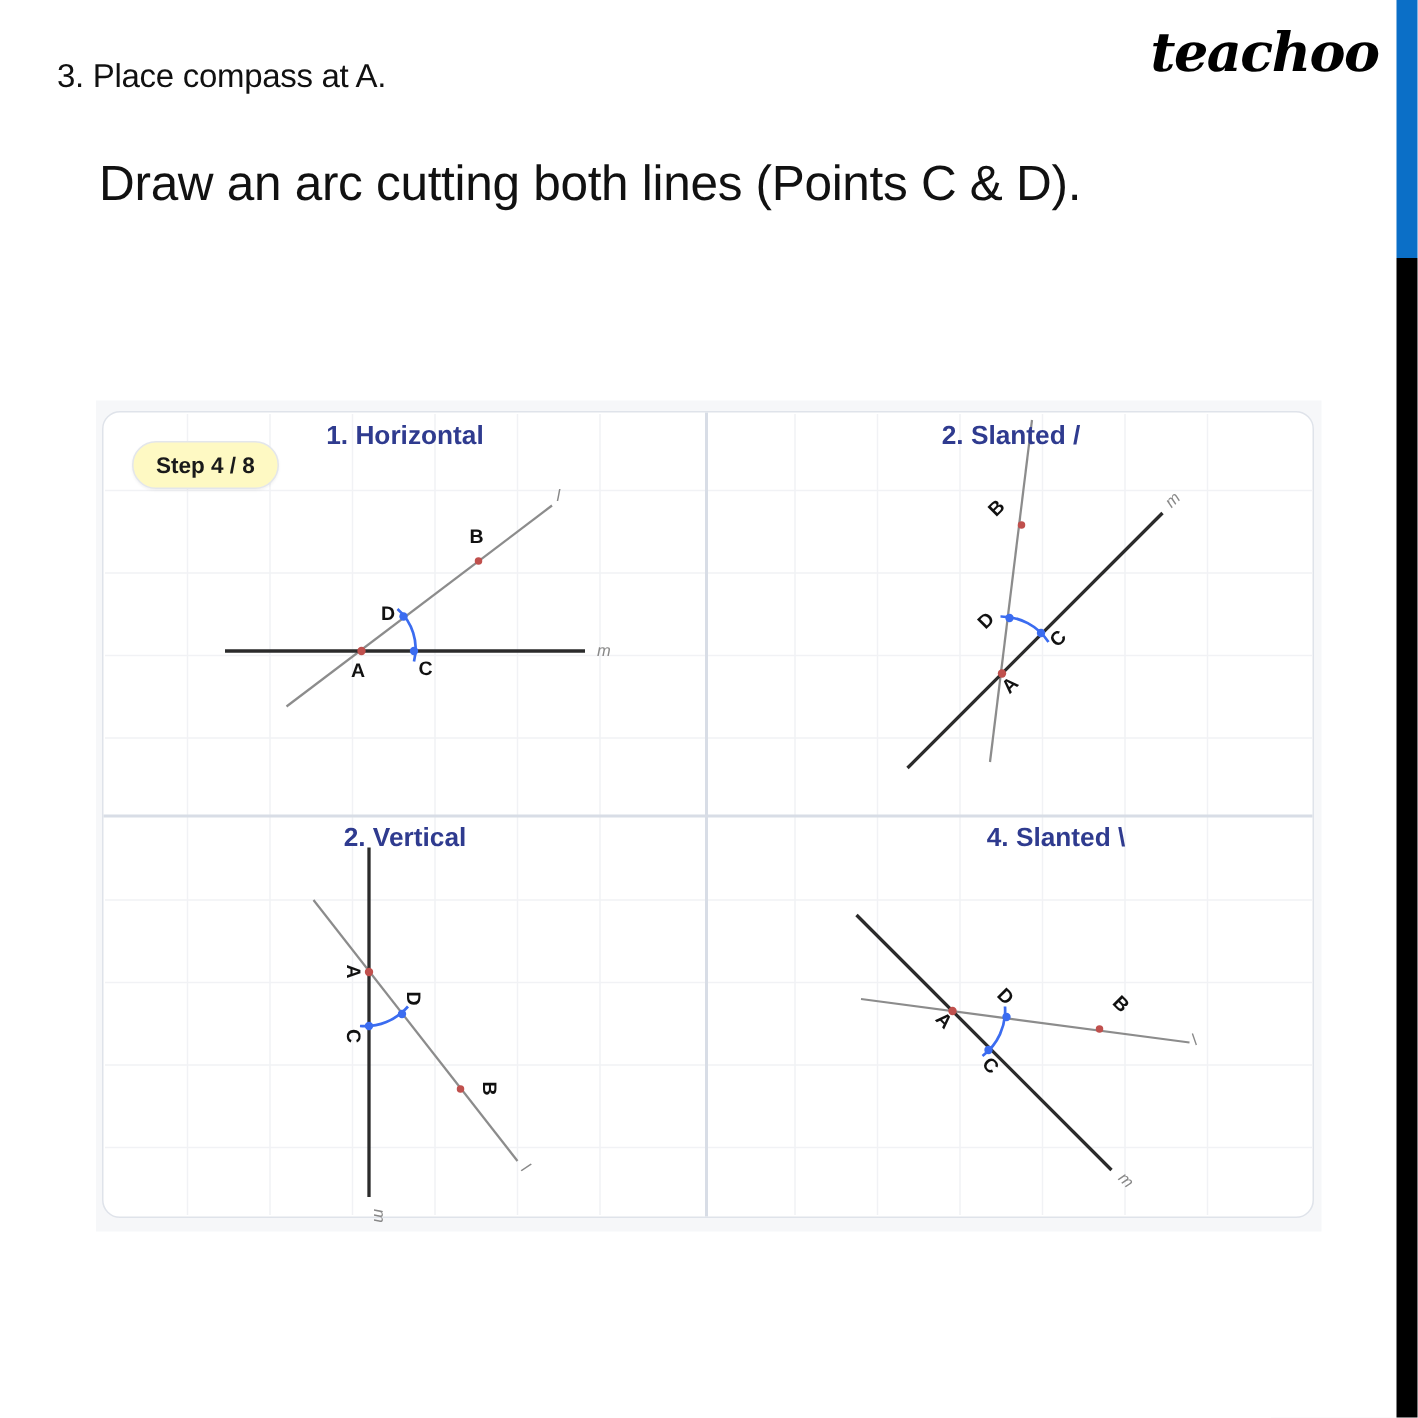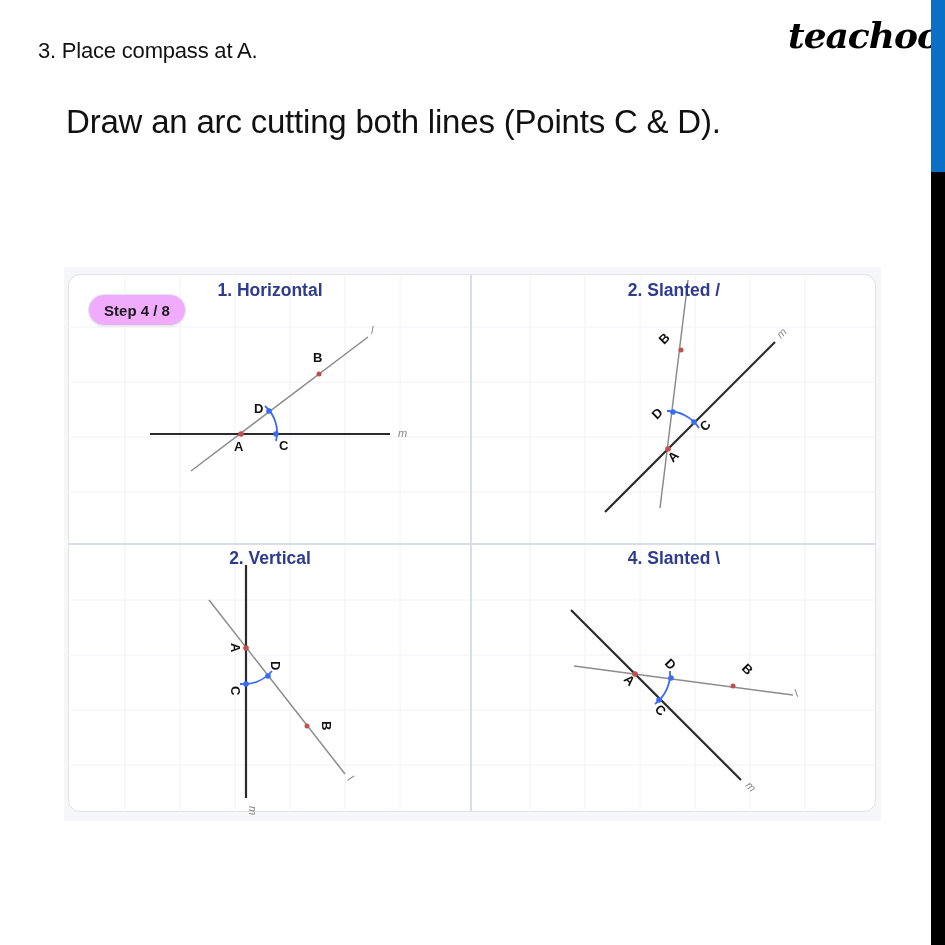--- a/index.html
+++ b/index.html
@@ -15,21 +15,21 @@
   }
   .subheading {
     position: absolute; left: 66px; top: 103px;
     font-family: "Liberation Sans", sans-serif;
     font-size: 33px; color: #111111; letter-spacing: -0.2px;
   }
   .logo {
     position: absolute; left: 767px; top: 14px;
     font-family: "DejaVu Serif", serif;
     font-weight: bold; font-style: italic;
-    font-size: 36px; color: #000000; letter-spacing: -1px; margin-left: 21px;
+    font-size: 36px; color: #000000; letter-spacing: -1px;
   }
   .side-bar-blue {
     position: absolute; left: 931px; top: 0; width: 14px; height: 172px;
     background: #0b6fc7;
   }
   .side-bar-black {
     position: absolute; left: 931px; top: 172px; width: 14px; height: 773px;
     background: #000000;
   }
   .figure-bg {
@@ -38,21 +38,21 @@
   }
   .card {
     position: absolute; left: 68px; top: 274px; width: 808px; height: 538px;
     background: #ffffff; border: 1.5px solid #dfe3ea; border-radius: 12px;
     box-sizing: border-box; overflow: hidden;
   }
   svg.diagram { position: absolute; left: 0; top: 0; }
   .step-badge {
     position: absolute; left: 88px; top: 294px; width: 98px; height: 32px;
     box-sizing: border-box; border: 1px solid #e3e6eb; border-radius: 16px;
-    background: #f0abfc; box-shadow: 0 1px 2px rgba(0,0,0,0.06);
+    background: #fef9c3; box-shadow: 0 1px 2px rgba(0,0,0,0.06);
     display: flex; align-items: center; justify-content: center;
     font-family: "Liberation Sans", sans-serif; font-weight: bold;
     font-size: 15px; color: #1a1a1a;
   }
   .panel-title {
     position: absolute; width: 200px; text-align: center;
     font-family: "Liberation Sans", sans-serif; font-weight: bold;
     font-size: 17.5px; color: #2f3b8f;
   }
   .pt-label {
@@ -168,13 +168,13 @@
     <text class="line-label" transform="translate(797,697) rotate(-30)">l</text>
     <text class="line-label" transform="translate(745,786) rotate(45)">m</text>
   </g>
 </svg>
 
 <div class="step-badge">Step 4 / 8</div>
 
 <div class="panel-title" style="left:170px; top:280px;">1. Horizontal</div>
 <div class="panel-title" style="left:574px; top:280px;">2. Slanted /</div>
 <div class="panel-title" style="left:170px; top:548px;">2. Vertical</div>
-<div class="panel-title" style="left:574px; top:548px;">4. Slanted \</div>
+<div class="panel-title" style="left:604px; top:548px;">4. Slanted \</div>
 
 </body></html>

